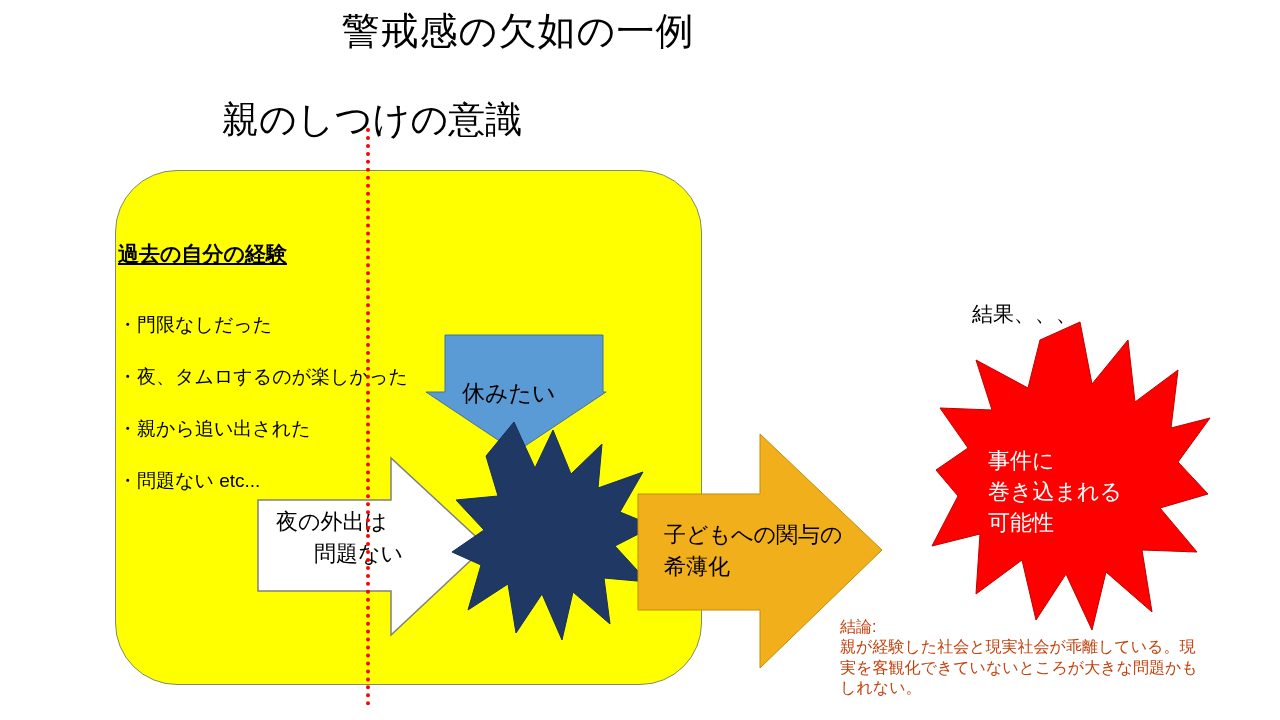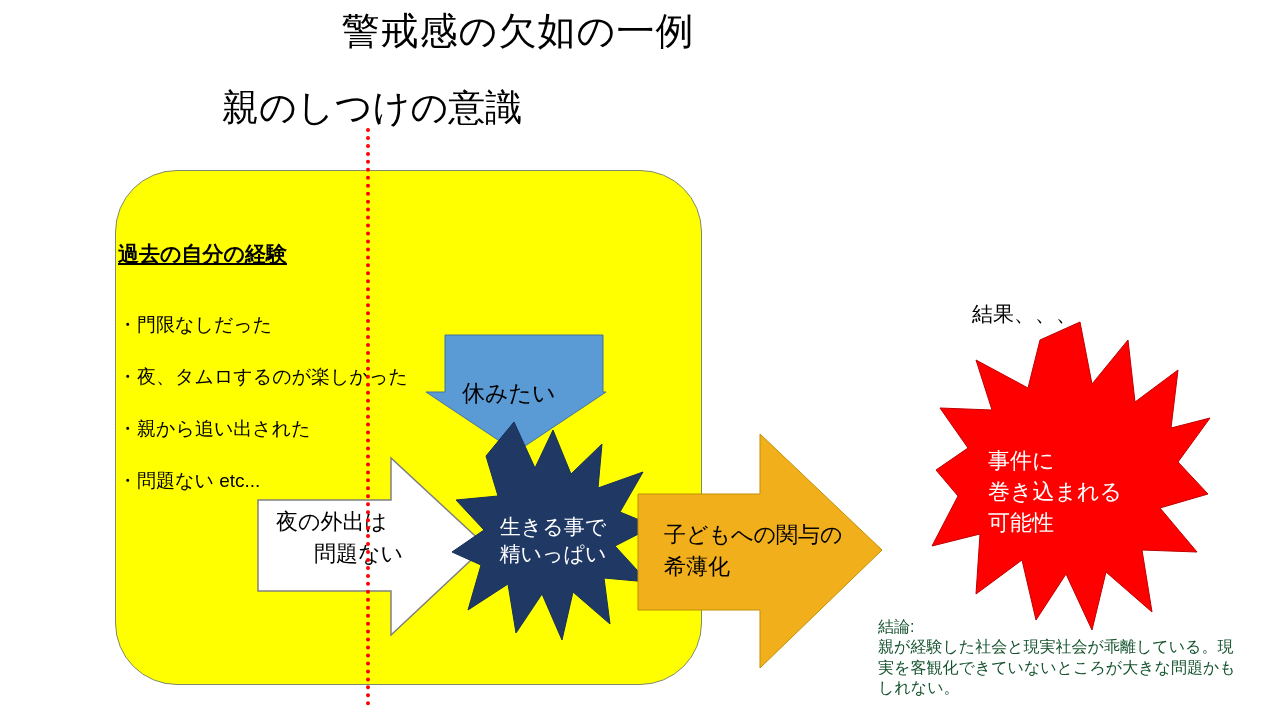--- a/index.html
+++ b/index.html
@@ -27,21 +27,21 @@
     text-align: center;
     font-size: 38px;
     line-height: 1.1;
     color: #000000;
     letter-spacing: 1px;
     white-space: nowrap;
   }
   .slide-subtitle {
     position: absolute;
     left: 222px;
-    top: 88px;
+    top: 100px;
     font-size: 37px;
     line-height: 1.1;
     color: #000000;
     white-space: nowrap;
   }
 
   
   .divider-dotted {
     position: absolute;
     left: 366px;
@@ -161,26 +161,26 @@
     line-height: 1.42;
   }
   #result-label {
     left: 972px; top: 300px;
     font-size: 21px;
   }
 
   
   .conclusion {
     position: absolute;
-    left: 878px;
+    left: 840px;
     top: 617px;
     width: 370px;
     font-size: 16px;
     line-height: 1.28;
-    color: #14532d;
+    color: #c2410c;
   }
   .conclusion .c-head { display: block; }
   .conclusion .c-body { display: block; }
 </style>
 </head>
 <body>
 
 <div id="slide">
 
   <div class="slide-title">警戒感の欠如の一例</div>
@@ -206,24 +206,20 @@
     <polygon points="2,44 135,44 135,2 230,90 135,179 135,135 2,135" fill="#FFFFFF" stroke="#808080" stroke-width="1.5"></polygon>
   </svg>
   <div class="shape-label" id="white-arrow-label">
     <span class="l1">夜の外出は</span>
     <span class="l2">問題ない</span>
   </div>
 
   <svg id="navy-star-wrap" class="shape-svg" viewBox="0 0 202 222" width="202" height="222">
     <polygon points="62,0 83,46 101,8 119,52 150,22 146,66 191,50 168,90 202,104 163,124 196,160 152,156 158,202 121,170 110,218 90,172 64,211 56,162 16,188 29,143 0,130 32,108 4,78 46,74 34,34" fill="#1F3864" stroke="#16305A" stroke-width="1"></polygon>
   </svg>
-  <div class="shape-label" id="navy-star-label">
-    <div>生きる事で</div>
-    <div>精いっぱい</div>
-  </div>
 
   <svg id="orange-arrow-wrap" class="shape-svg" viewBox="0 0 248 238" width="248" height="238">
     <polygon points="2,62 124,62 124,2 246,118 124,236 124,178 2,178" fill="#F2AF1C" stroke="#BF8F00" stroke-width="1"></polygon>
   </svg>
   <div class="shape-label" id="orange-arrow-label">
     <div>子どもへの関与の</div>
     <div>希薄化</div>
   </div>
 
   <svg id="red-star-wrap" class="shape-svg" viewBox="0 0 278 308" width="278" height="308">

